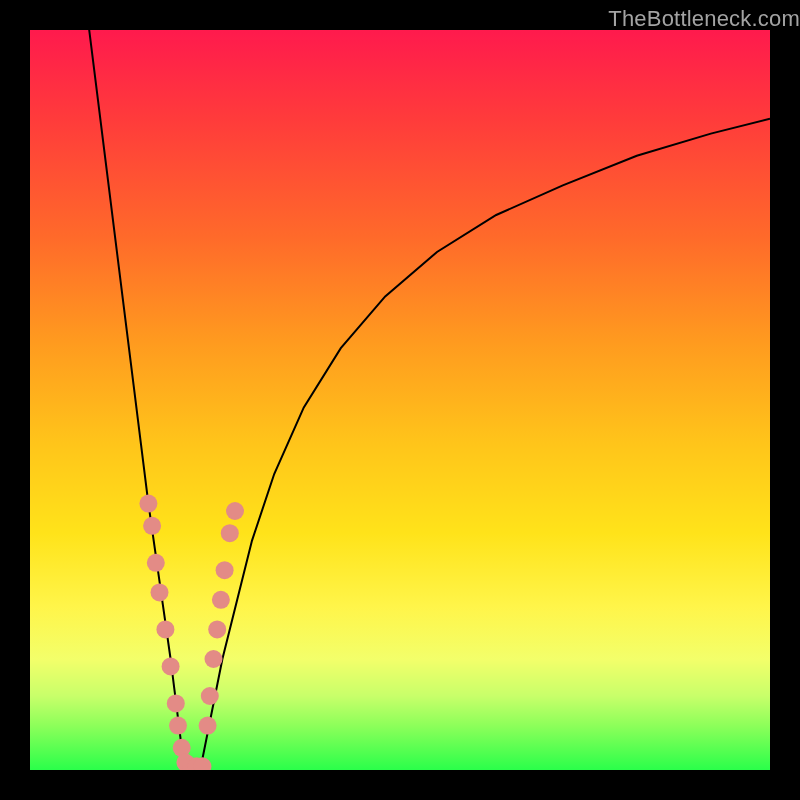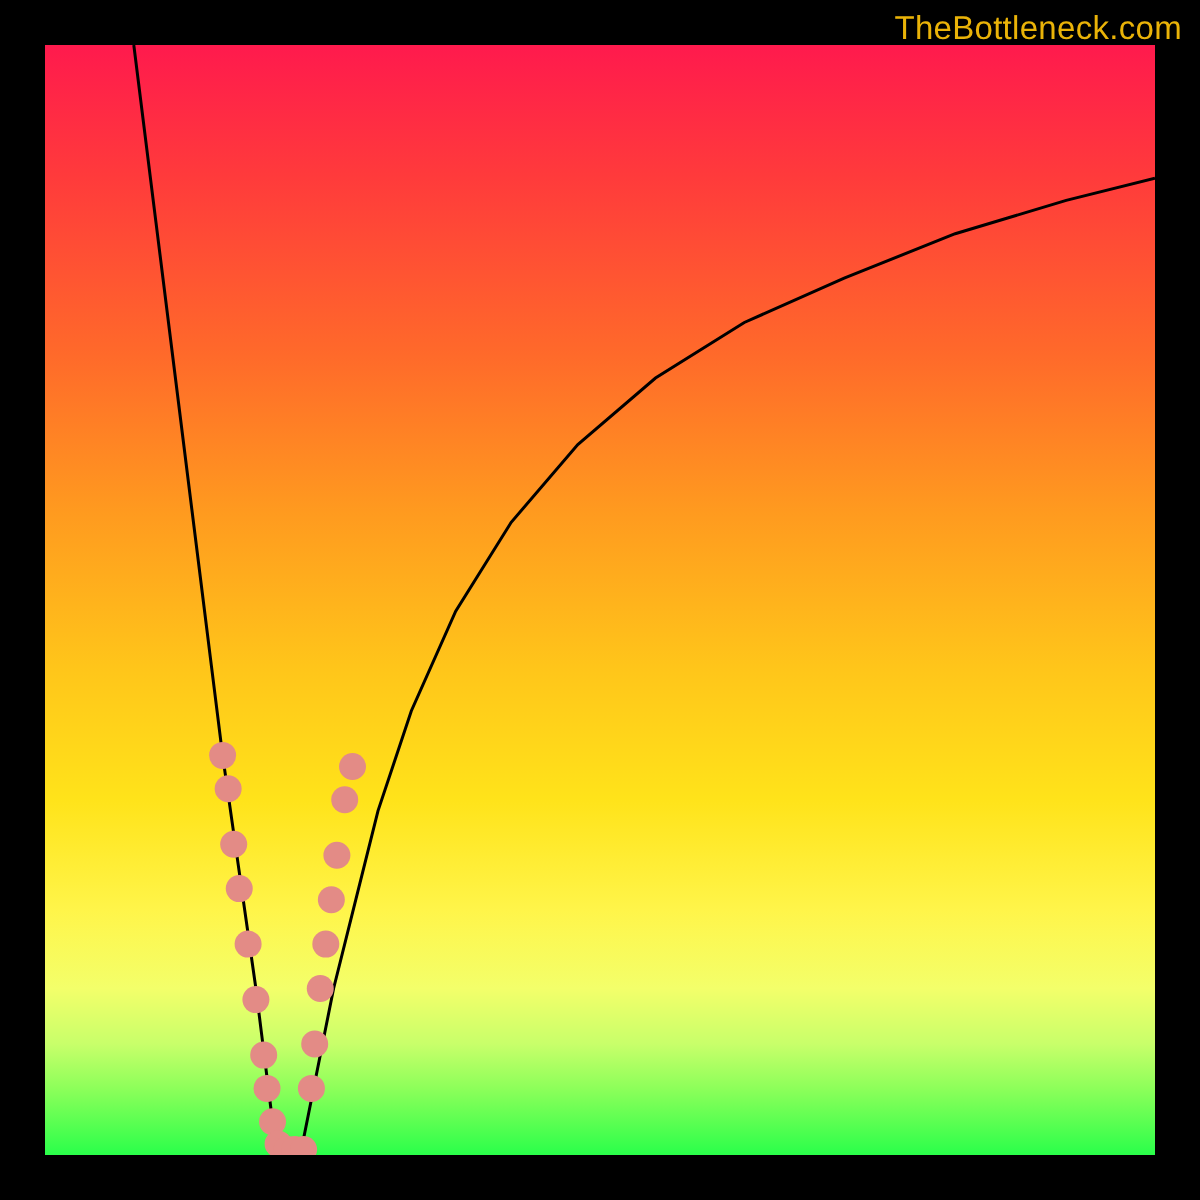--- a/index.html
+++ b/index.html
@@ -34,22 +34,22 @@
       #fff54a 78%,
       #f3ff6a 85%,
       #c8ff6a 90%,
       #8dff5a 94%,
       #2aff4a 100%
     );
   }
   .watermark {
     position: absolute;
     top: 6px;
-    right: 12px;
-    color: #eab308;
+    right: 0;
+    color: #a3a3a3;
     font-size: 22px;
     letter-spacing: 0.2px;
     user-select: none;
   }
   svg {
     position: absolute;
     left: 0;
     top: 0;
   }
   .curve {

